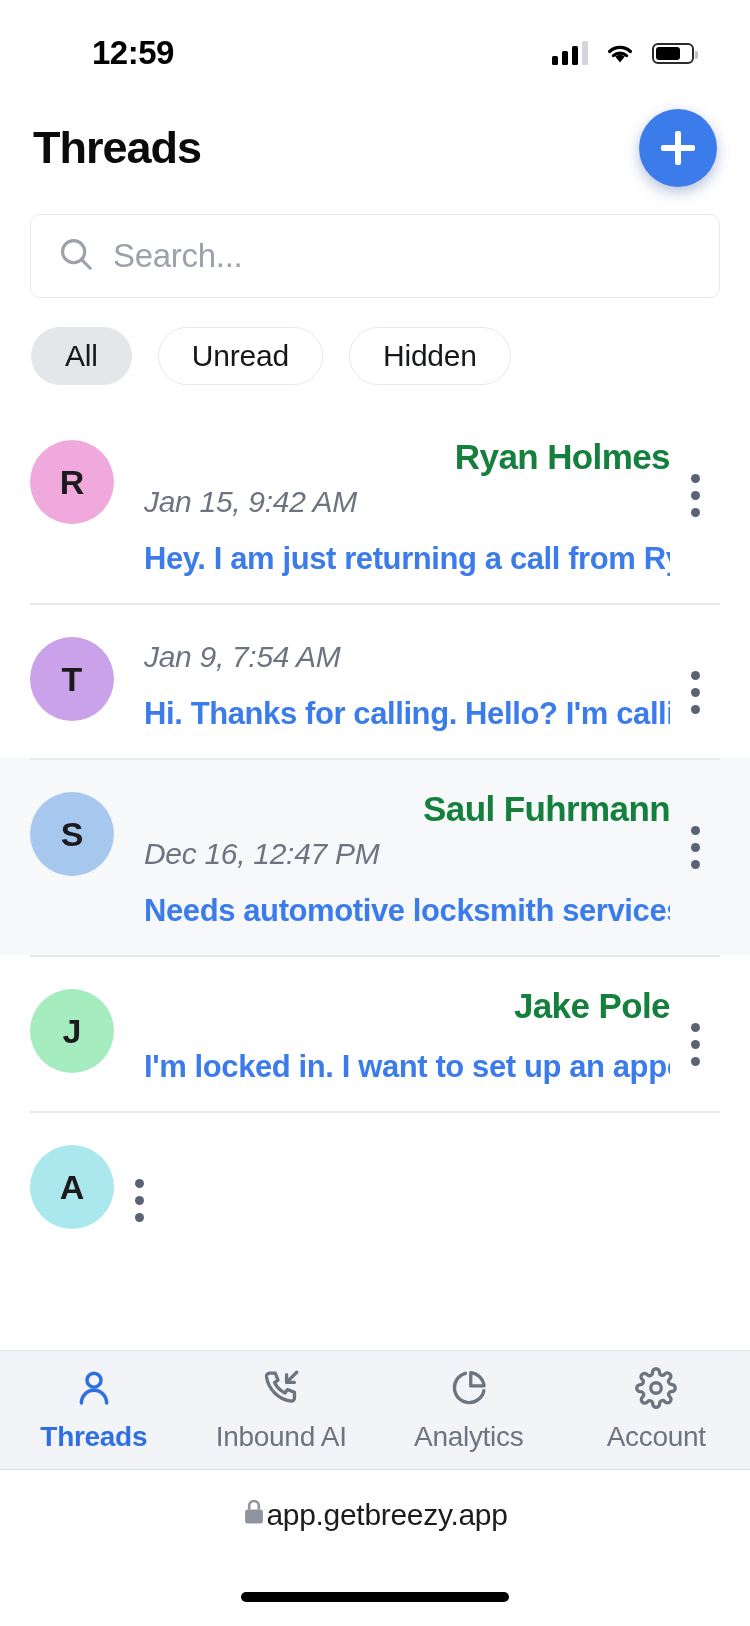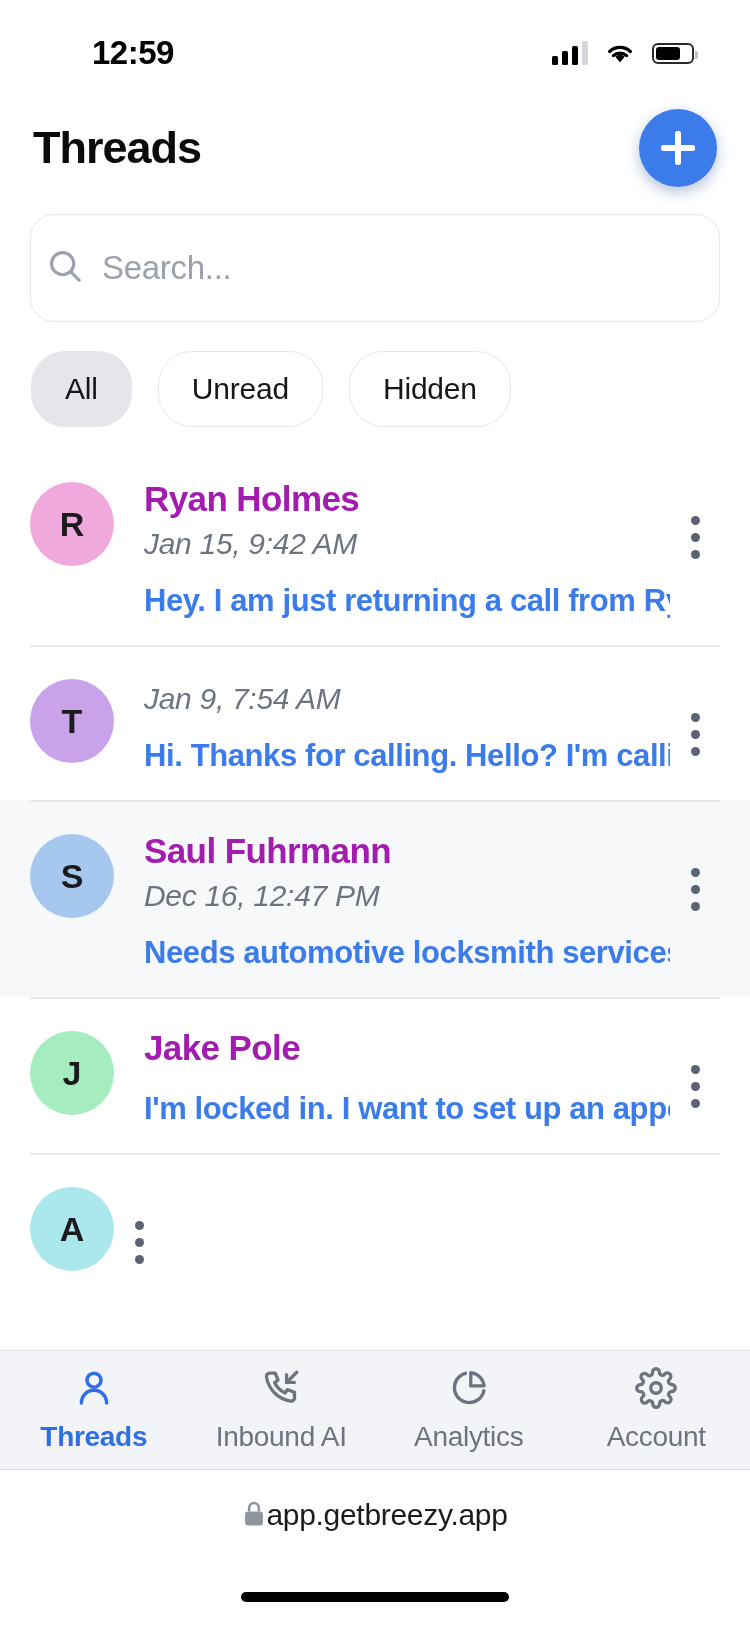--- a/index.html
+++ b/index.html
@@ -56,32 +56,32 @@
   .fab .plus { position:relative; width:34px; height:34px; }
   .fab .plus::before, .fab .plus::after{
     content:""; position:absolute; background:#fff; border-radius:2px;
   }
   .fab .plus::before{ left:0; top:14px; width:34px; height:6px; }
   .fab .plus::after{ top:0; left:14px; width:6px; height:34px; }
 
   
   .search-wrap { padding:14px 30px 0 30px; }
   .search-box {
-    height:108px; border:1.6px solid #e6e8ec; border-radius:24px;
-    display:flex; align-items:center; gap:18px; padding:0 15px;
+    height:84px; border:1.6px solid #e6e8ec; border-radius:10px;
+    display:flex; align-items:center; gap:18px; padding:0 26px;
     background:#fff;
   }
   .search-placeholder {
     font-size:33px; color:#9ca1ac; letter-spacing:-0.3px;
   }
 
   
   .chips { display:flex; gap:26px; padding:29px 31px 0 31px; }
   .chip {
-    height:76px; border-radius:34px; display:flex; align-items:center;
+    height:58px; border-radius:34px; display:flex; align-items:center;
     justify-content:center; padding:0 33px; font-size:30px; color:#15171b;
     border:1.6px solid #e6e8ec; background:#fff; cursor:pointer;
     letter-spacing:-0.2px;
   }
   .chip.active { background:#e4e6e9; border-color:#e4e6e9; }
 
   
   .thread-list { margin-top:21px; }
   .thread {
     position:relative; display:flex; align-items:flex-start;
@@ -93,22 +93,23 @@
     height:2px; background:#e7e9ec;
   }
   .avatar {
     width:84px; height:84px; border-radius:50%;
     display:flex; align-items:center; justify-content:center;
     font-size:34px; font-weight:700; color:#1b1b1d; flex:0 0 auto;
     margin-top:4px;
   }
   .thread-body { flex:1; margin-left:30px; min-width:0; }
   .thread-name {
-    font-size:35px; font-weight:700; color:#a21caf; letter-spacing:-0.6px;
+    font-size:35px; font-weight:700; color:#15803d; letter-spacing:-0.6px;
     line-height:1.2;
+    text-align:right;
   }
   .thread-date {
     font-size:30px; color:#6d7480; margin-top:7px; letter-spacing:-0.3px;font-style:italic;
   }
   .thread-preview {
     font-size:31px; font-weight:700; color:#3b7cea; margin-top:22px;
     letter-spacing:-0.4px; white-space:nowrap; overflow:hidden;
   }
   .kebab {
     flex:0 0 auto; width:50px; display:flex; flex-direction:column;
@@ -129,21 +130,21 @@
   }
   .nav-label { font-size:28px; color:#6d7480; letter-spacing:-0.3px; }
   .nav-item.active .nav-label { color:#2f6fe4; font-weight:700; }
 
   
   .browser-bar {
     position:absolute; left:0; right:0; bottom:0; height:156px;
     background:#fff; display:flex; flex-direction:column;
     align-items:center; justify-content:flex-start; padding-top:28px;
   }
-  .url-row { display:flex; align-items:flex-end; gap:0; }
+  .url-row { display:flex; align-items:flex-start; gap:0; }
   .url-text { font-size:30px; color:#1c1c1e; letter-spacing:-0.3px; }
   .home-indicator {
     width:268px; height:10px; border-radius:5px; background:#000;
     position:absolute; bottom:24px;
   }
 </style>
 </head>
 <body>
 
 <div class="statusbar">

